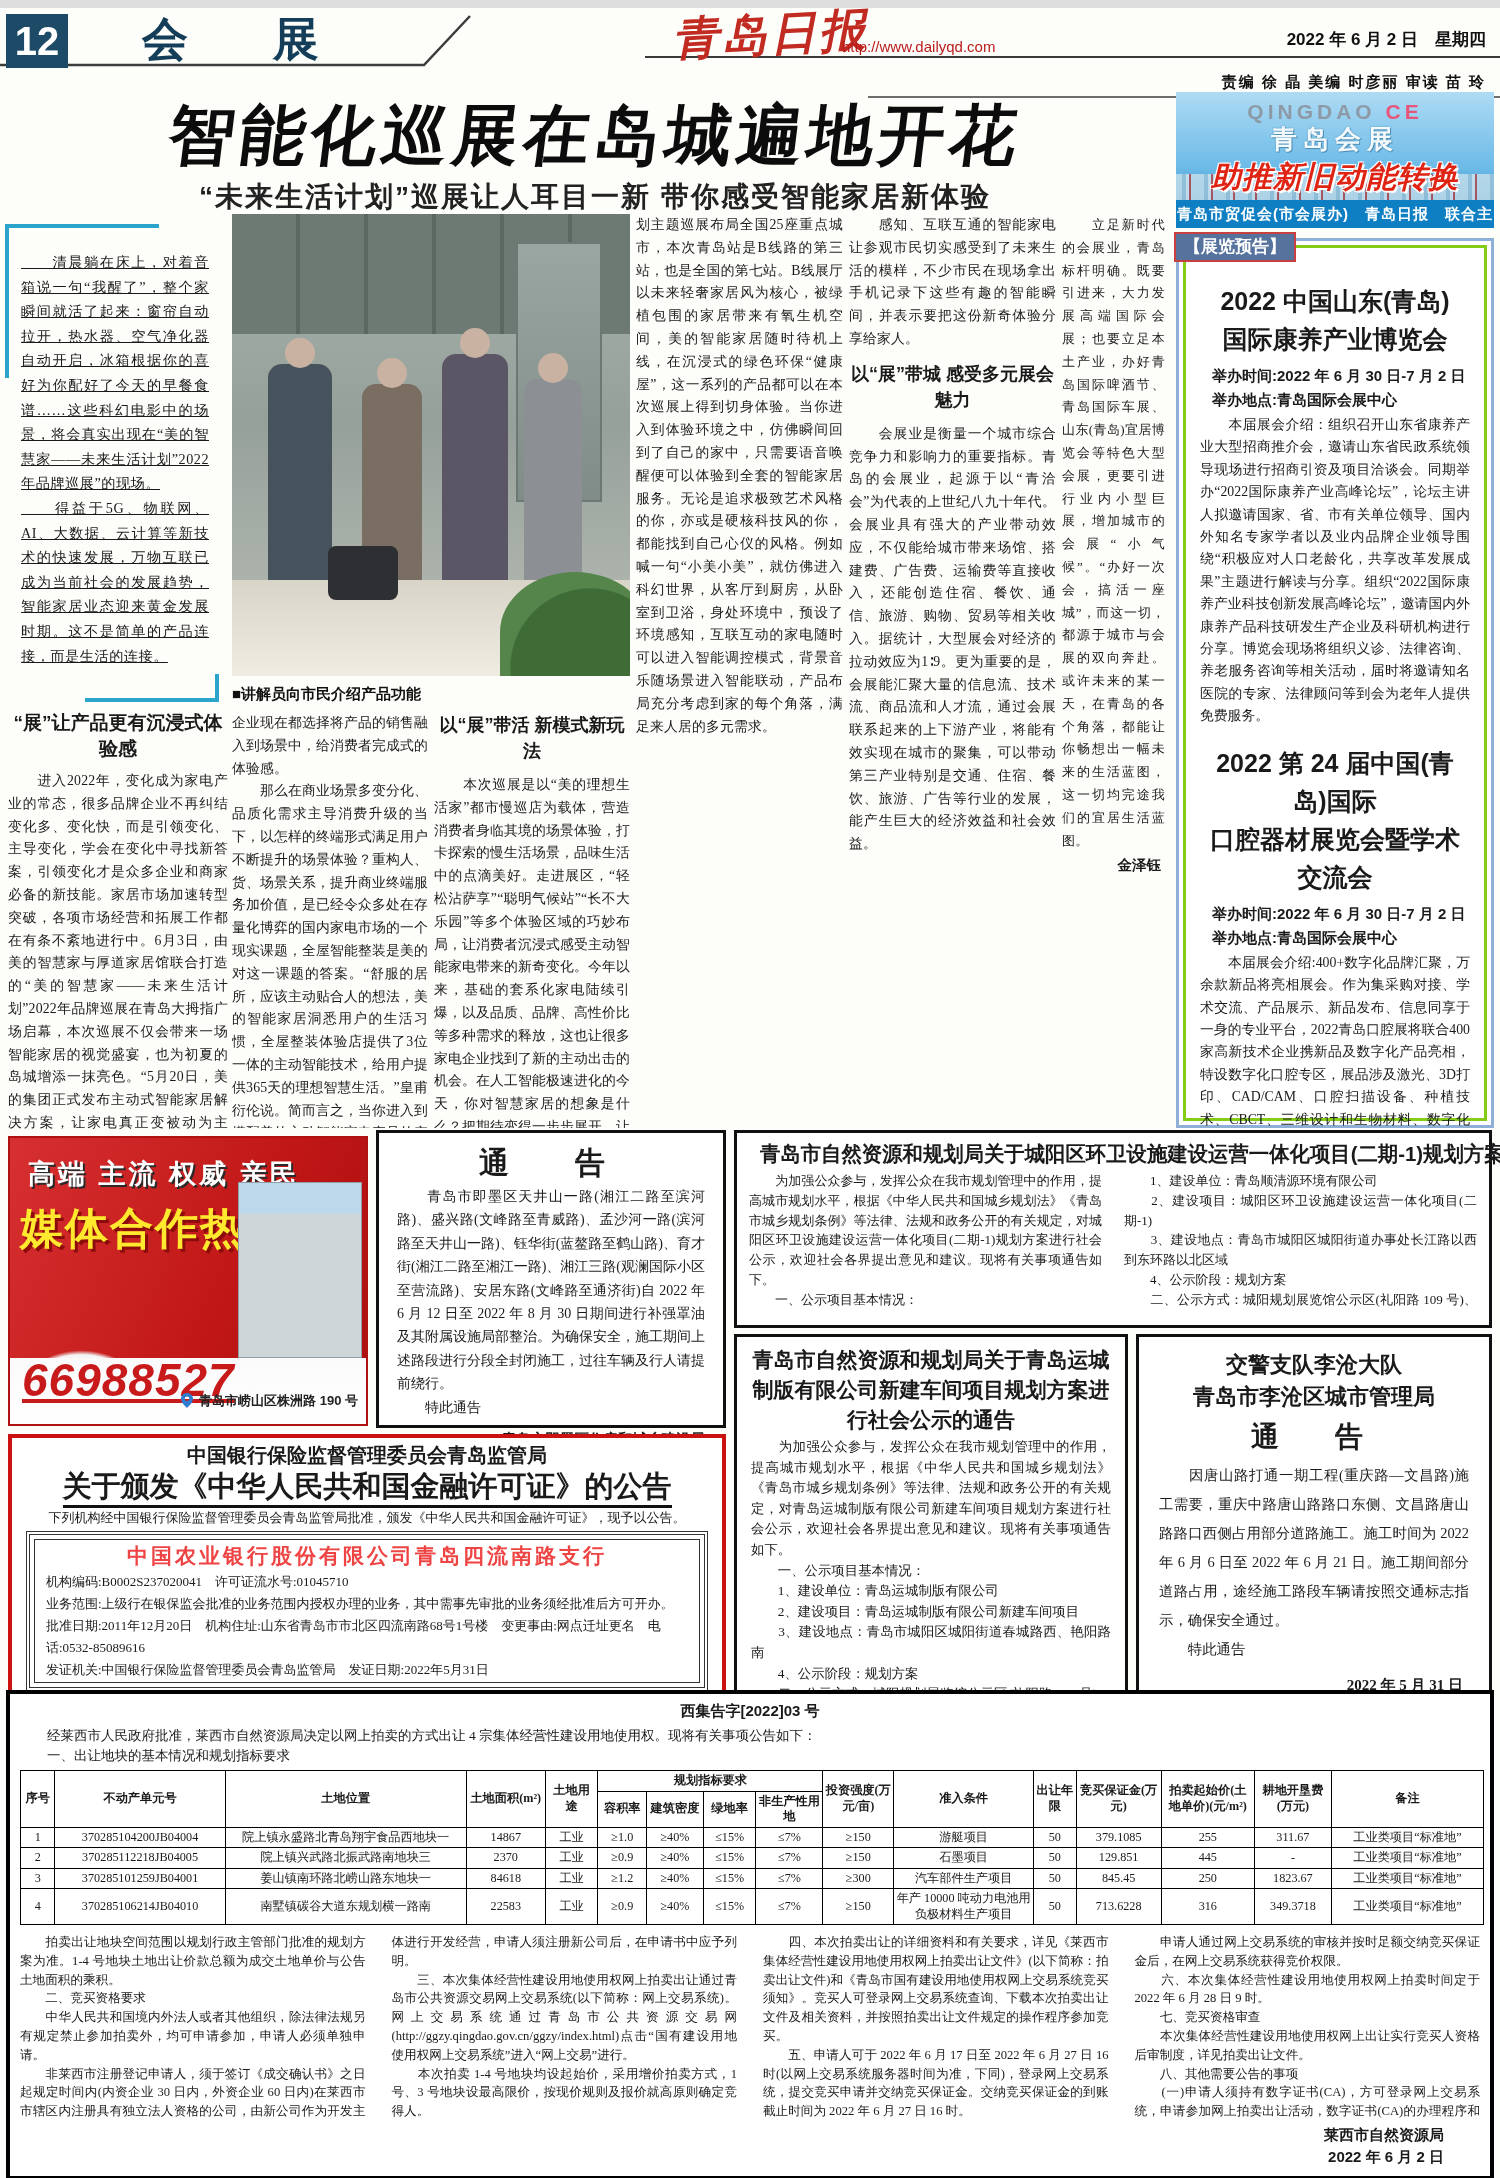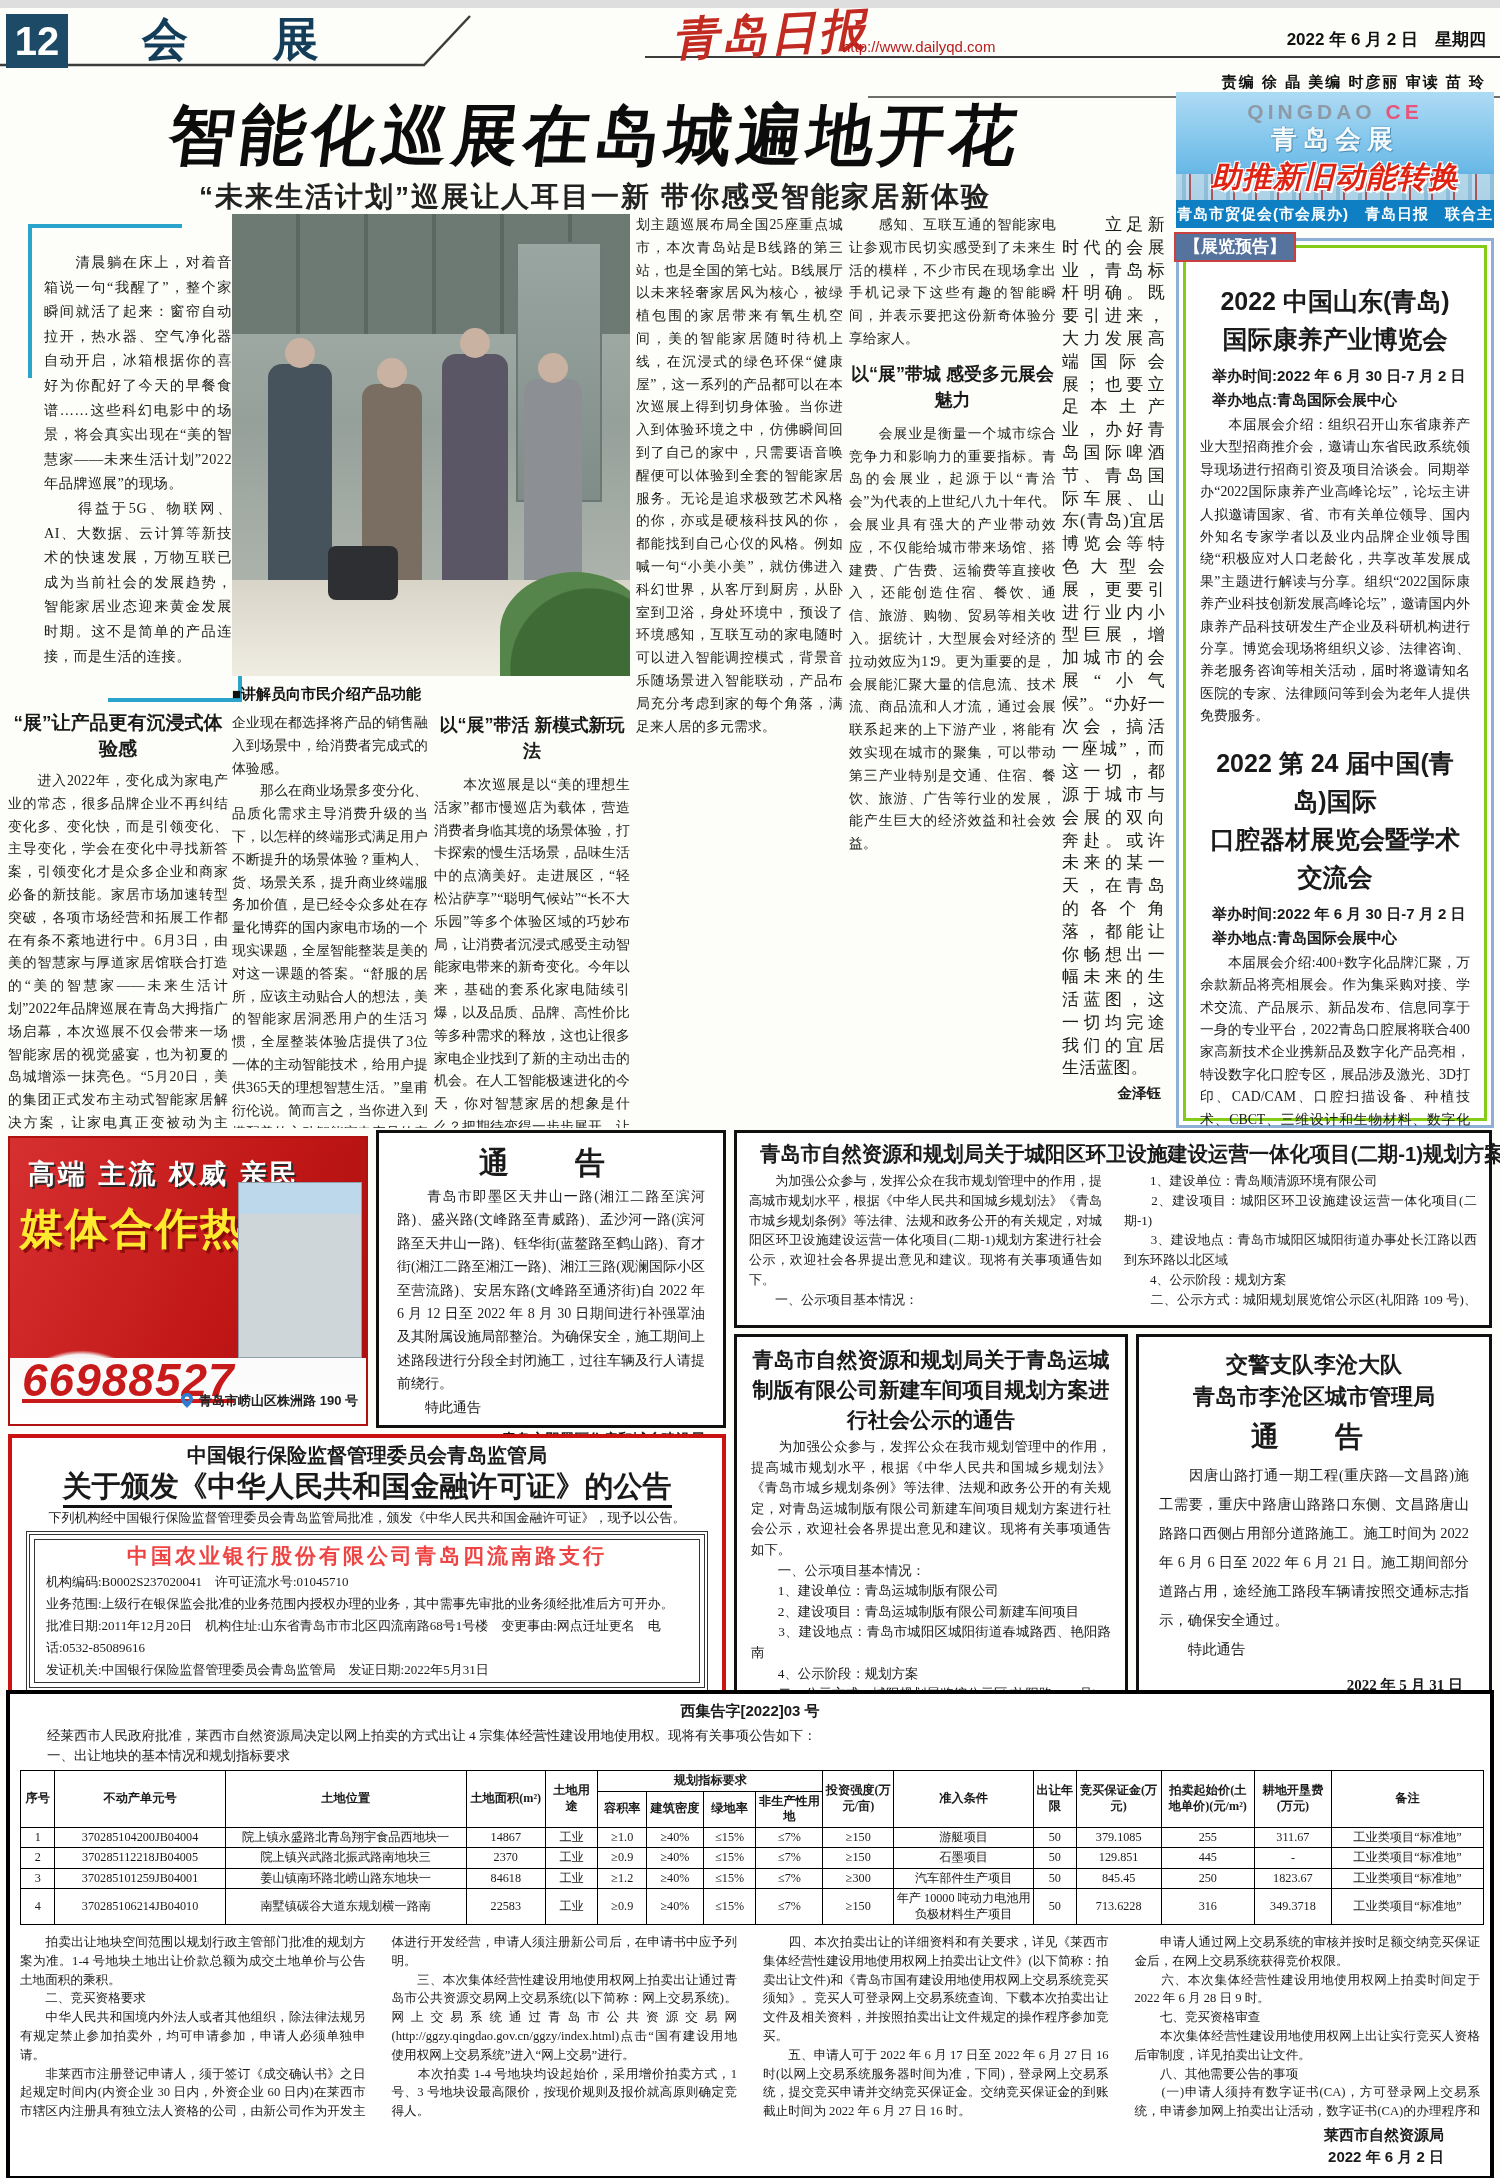--- a/index.html
+++ b/index.html
@@ -38,22 +38,22 @@
           font:900 26px/30px "Liberation Sans",sans-serif; letter-spacing:6px; text-shadow:0 0 2px #4e8fb5,1px 1px 0 #4e8fb5; }
   .b-skyline { position:absolute; left:0; right:0; bottom:28px; height:26px;
     background:repeating-linear-gradient(90deg,#c8dfeb 0 6px,#9fc4d8 6px 10px,#d9e8f0 10px 13px,#b44 13px 15px,#c8dfeb 15px 22px); opacity:.8; }
   .b-slogan { position:absolute; left:0; right:0; bottom:34px; text-align:center; color:#e02414;
           font:900 italic 30px/34px "DejaVu Serif",serif; letter-spacing:1px;
           text-shadow:-1px -1px 0 #fff,1px -1px 0 #fff,-1px 1px 0 #fff,2px 2px 0 #fff; }
   .b-bar { position:absolute; left:0; right:0; bottom:0; height:28px; background:#0f7fc4; color:#fff;
            font:700 15px/28px "Liberation Sans",sans-serif; text-align:center; letter-spacing:1px; }
 
   
-  .intro { left:24px; top:212px; width:220px; height:486px; padding:30px 12px 0 20px;
-           font:14.2px/24.6px "Liberation Serif",serif; letter-spacing:.5px; }
+  .intro { left:1px; top:212px; width:220px; height:486px; padding:30px 12px 0 20px;
+           font:14.2px/24.6px "Liberation Serif",serif; letter-spacing:.5px;text-decoration:underline; }
   .intro::before { content:""; position:absolute; left:4px; top:4px; width:150px; height:150px;
            border-left:4px solid #2ba4cc; border-top:4px solid #2ba4cc; }
   .intro::after { content:""; position:absolute; right:2px; bottom:4px; width:130px; height:24px;
            border-right:4px solid #2ba4cc; border-bottom:4px solid #2ba4cc; }
   .photo { left:232px; top:206px; width:398px; height:462px; overflow:hidden;
            background:linear-gradient(#a9b3ad 0%,#96a09a 45%,#b8beb6 100%); }
   .ph-cab { position:absolute; left:0; top:0; width:100%; height:120px;
            background:repeating-linear-gradient(90deg,#6d7a74 0 64px,#5b6862 64px 68px); }
   .ph-fridge { position:absolute; right:28px; top:28px; width:86px; height:260px; background:linear-gradient(#9aa6a2,#7f8c87); border:2px solid #6c7873; }
   .ph-person { position:absolute; border-radius:14px 14px 0 0; }
@@ -203,21 +203,21 @@
 
   <div class="abs colD bodytxt just pre">划主题巡展布局全国25座重点城市，本次青岛站是B线路的第三站，也是全国的第七站。B线展厅以未来轻奢家居风为核心，被绿植包围的家居带来有氧生机空间，美的智能家居随时待机上线，在沉浸式的绿色环保“健康屋”，这一系列的产品都可以在本次巡展上得到切身体验。当你进入到体验环境之中，仿佛瞬间回到了自己的家中，只需要语音唤醒便可以体验到全套的智能家居服务。无论是追求极致艺术风格的你，亦或是硬核科技风的你，都能找到自己心仪的风格。例如喊一句“小美小美”，就仿佛进入科幻世界，从客厅到厨房，从卧室到卫浴，身处环境中，预设了环境感知，互联互动的家电随时可以进入智能调控模式，背景音乐随场景进入智能联动，产品布局充分考虑到家的每个角落，满足来人居的多元需求。</div>
 
   <div class="abs colE">
     <div class="bodytxt just pre">　　感知、互联互通的智能家电让参观市民切实感受到了未来生活的模样，不少市民在现场拿出手机记录下这些有趣的智能瞬间，并表示要把这份新奇体验分享给家人。</div>
     <div class="midhead">以“展”带城  感受多元展会魅力</div>
     <div class="bodytxt just pre">　　会展业是衡量一个城市综合竞争力和影响力的重要指标。青岛的会展业，起源于以“青洽会”为代表的上世纪八九十年代。会展业具有强大的产业带动效应，不仅能给城市带来场馆、搭建费、广告费、运输费等直接收入，还能创造住宿、餐饮、通信、旅游、购物、贸易等相关收入。据统计，大型展会对经济的拉动效应为1∶9。更为重要的是，会展能汇聚大量的信息流、技术流、商品流和人才流，通过会展联系起来的上下游产业，将能有效实现在城市的聚集，可以带动第三产业特别是交通、住宿、餐饮、旅游、广告等行业的发展，能产生巨大的经济效益和社会效益。</div>
   </div>
 
   <div class="abs colF">
-    <div class="bodytxt just pre" style="font-size:17px;">　　立足新时代的会展业，青岛标杆明确。既要引进来，大力发展高端国际会展；也要立足本土产业，办好青岛国际啤酒节、青岛国际车展、山东(青岛)宜居博览会等特色大型会展，更要引进行业内小型巨展，增加城市的会展“小气候”。“办好一次会，搞活一座城”，而这一切，都源于城市与会展的双向奔赴。或许未来的某一天，在青岛的各个角落，都能让你畅想出一幅未来的生活蓝图，这一切均完途我们的宜居生活蓝图。</div>
+    <div class="bodytxt just pre" style="font-size:13px;">　　立足新时代的会展业，青岛标杆明确。既要引进来，大力发展高端国际会展；也要立足本土产业，办好青岛国际啤酒节、青岛国际车展、山东(青岛)宜居博览会等特色大型会展，更要引进行业内小型巨展，增加城市的会展“小气候”。“办好一次会，搞活一座城”，而这一切，都源于城市与会展的双向奔赴。或许未来的某一天，在青岛的各个角落，都能让你畅想出一幅未来的生活蓝图，这一切均完途我们的宜居生活蓝图。</div>
     <div class="byline">金泽钰</div>
   </div>
 
   <div class="abs preview">
     <div class="pv-in">
       <div class="pv-label">【展览预告】</div>
       <div class="pv-title pre">2022 中国山东(青岛)
 国际康养产业博览会</div>
       <div class="pv-meta">举办时间:2022 年 6 月 30 日-7 月 2 日</div>
       <div class="pv-meta">举办地点:青岛国际会展中心</div>

